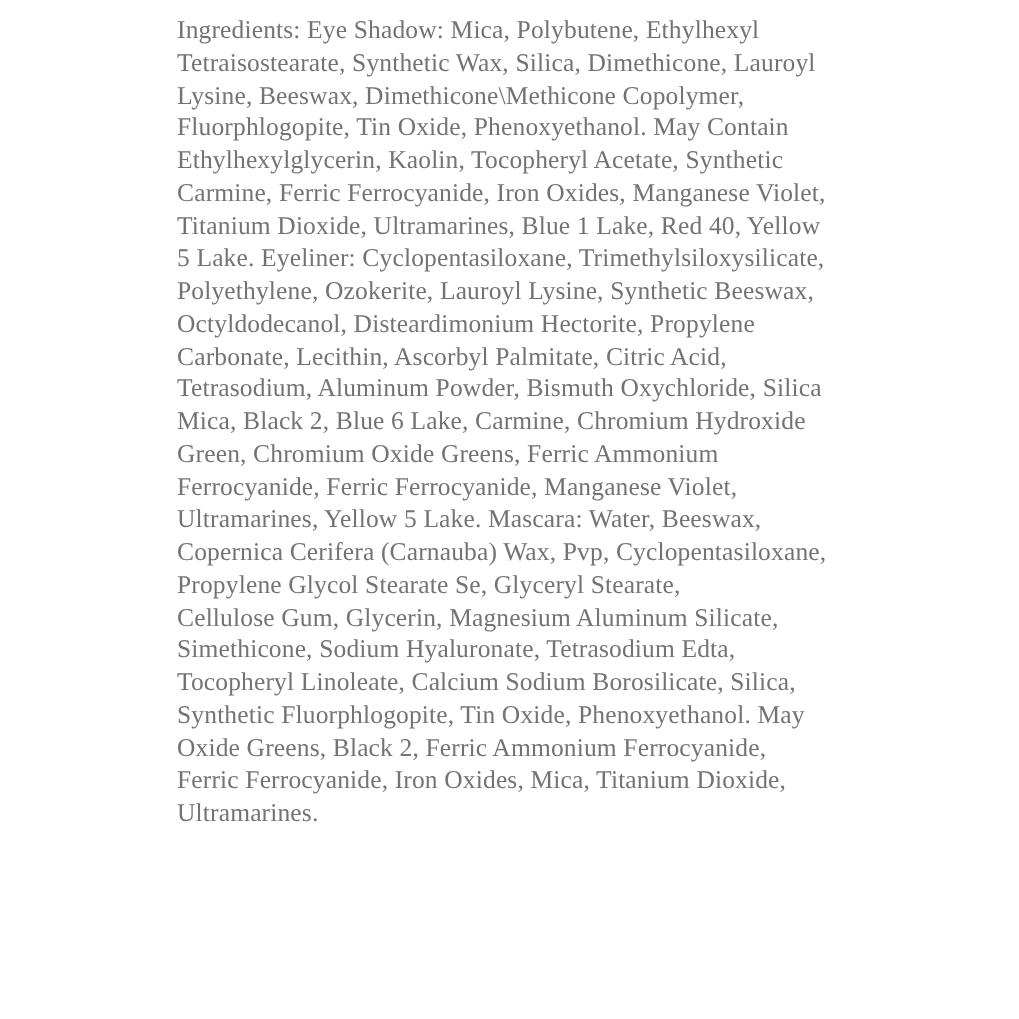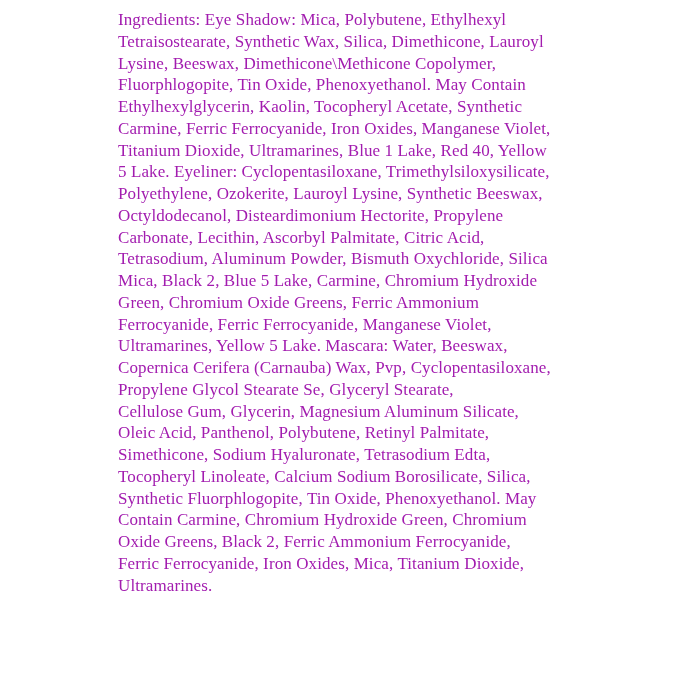--- a/index.html
+++ b/index.html
@@ -14,21 +14,21 @@
     position: relative;
     font-family: "Liberation Serif", "DejaVu Serif", serif;
   }
   .text-block {
     position: absolute;
     left: 118px;
     top: 9px;
     width: 460px;
     font-size: 17px;
     line-height: 21.75px;
-    color: #a21caf;
+    color: #737373;
     letter-spacing: 0.1px;
   }
   .text-line {
     white-space: nowrap;
   }
 </style>
 </head>
 <body>
 
 <div class="text-block" id="lines-container">
@@ -37,28 +37,26 @@
     <div class="text-line">Lysine, Beeswax, Dimethicone\Methicone Copolymer,</div>
     <div class="text-line">Fluorphlogopite, Tin Oxide, Phenoxyethanol. May Contain</div>
     <div class="text-line">Ethylhexylglycerin, Kaolin, Tocopheryl Acetate, Synthetic</div>
     <div class="text-line">Carmine, Ferric Ferrocyanide, Iron Oxides, Manganese Violet,</div>
     <div class="text-line">Titanium Dioxide, Ultramarines, Blue 1 Lake, Red 40, Yellow</div>
     <div class="text-line">5 Lake. Eyeliner: Cyclopentasiloxane, Trimethylsiloxysilicate,</div>
     <div class="text-line">Polyethylene, Ozokerite, Lauroyl Lysine, Synthetic Beeswax,</div>
     <div class="text-line">Octyldodecanol, Disteardimonium Hectorite, Propylene</div>
     <div class="text-line">Carbonate, Lecithin, Ascorbyl Palmitate, Citric Acid,</div>
     <div class="text-line">Tetrasodium, Aluminum Powder, Bismuth Oxychloride, Silica</div>
-    <div class="text-line">Mica, Black 2, Blue 5 Lake, Carmine, Chromium Hydroxide</div>
+    <div class="text-line">Mica, Black 2, Blue 6 Lake, Carmine, Chromium Hydroxide</div>
     <div class="text-line">Green, Chromium Oxide Greens, Ferric Ammonium</div>
     <div class="text-line">Ferrocyanide, Ferric Ferrocyanide, Manganese Violet,</div>
     <div class="text-line">Ultramarines, Yellow 5 Lake. Mascara: Water, Beeswax,</div>
     <div class="text-line">Copernica Cerifera (Carnauba) Wax, Pvp, Cyclopentasiloxane,</div>
     <div class="text-line">Propylene Glycol Stearate Se, Glyceryl Stearate,</div>
     <div class="text-line">Cellulose Gum, Glycerin, Magnesium Aluminum Silicate,</div>
-    <div class="text-line">Oleic Acid, Panthenol, Polybutene, Retinyl Palmitate,</div>
     <div class="text-line">Simethicone, Sodium Hyaluronate, Tetrasodium Edta,</div>
     <div class="text-line">Tocopheryl Linoleate, Calcium Sodium Borosilicate, Silica,</div>
     <div class="text-line">Synthetic Fluorphlogopite, Tin Oxide, Phenoxyethanol. May</div>
-    <div class="text-line">Contain Carmine, Chromium Hydroxide Green, Chromium</div>
     <div class="text-line">Oxide Greens, Black 2, Ferric Ammonium Ferrocyanide,</div>
     <div class="text-line">Ferric Ferrocyanide, Iron Oxides, Mica, Titanium Dioxide,</div>
     <div class="text-line">Ultramarines.</div>
   </div>
 
 </body></html>

